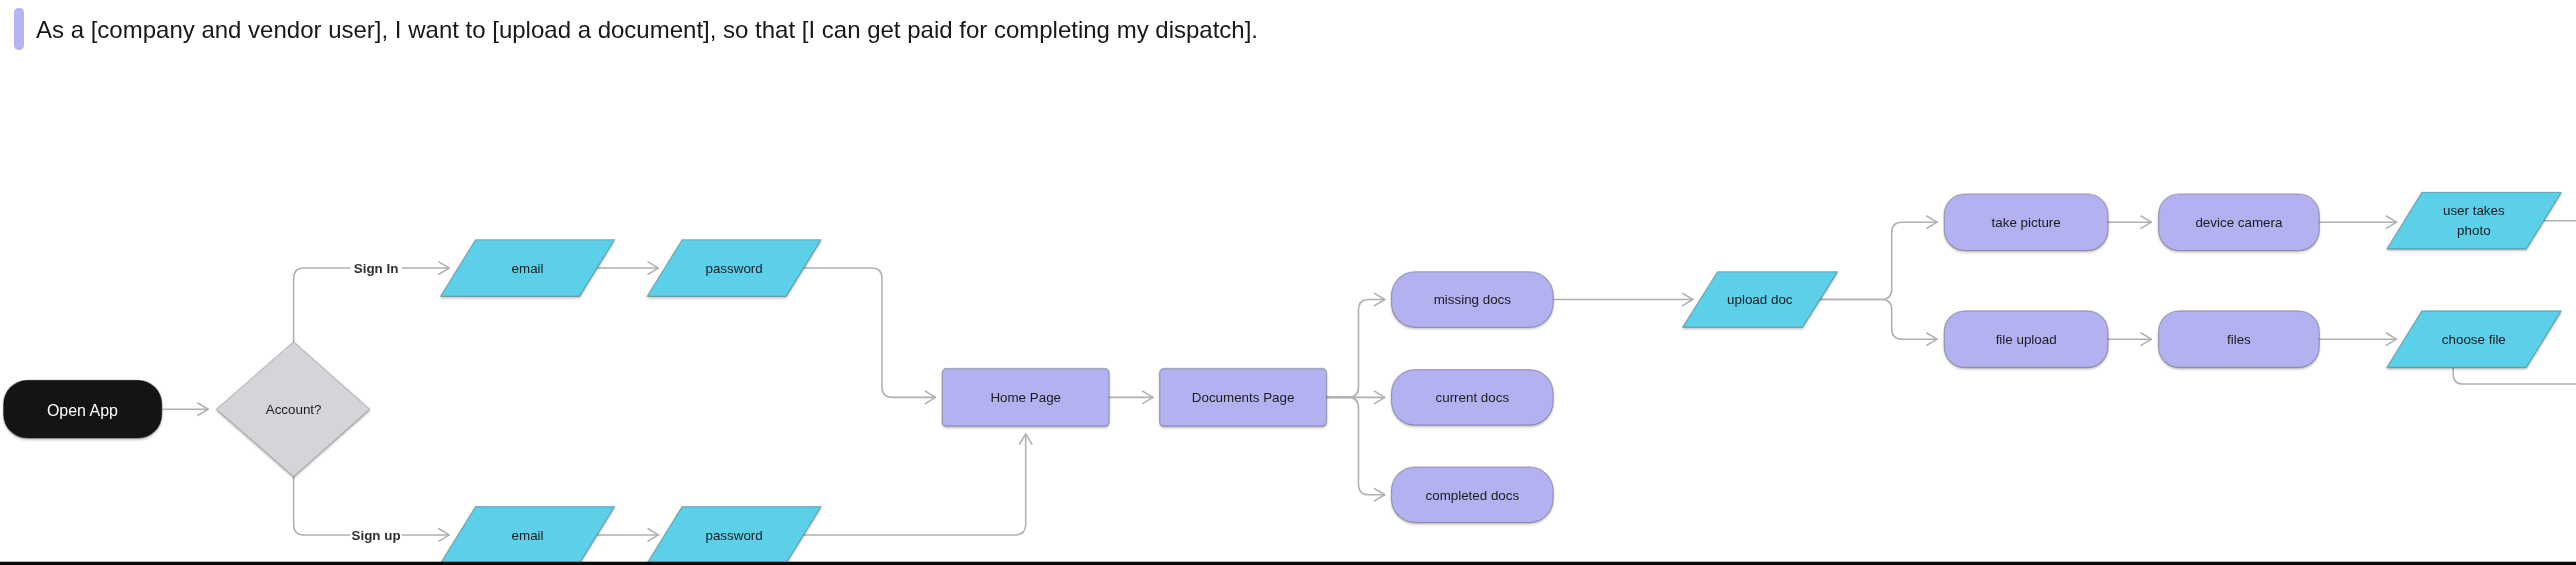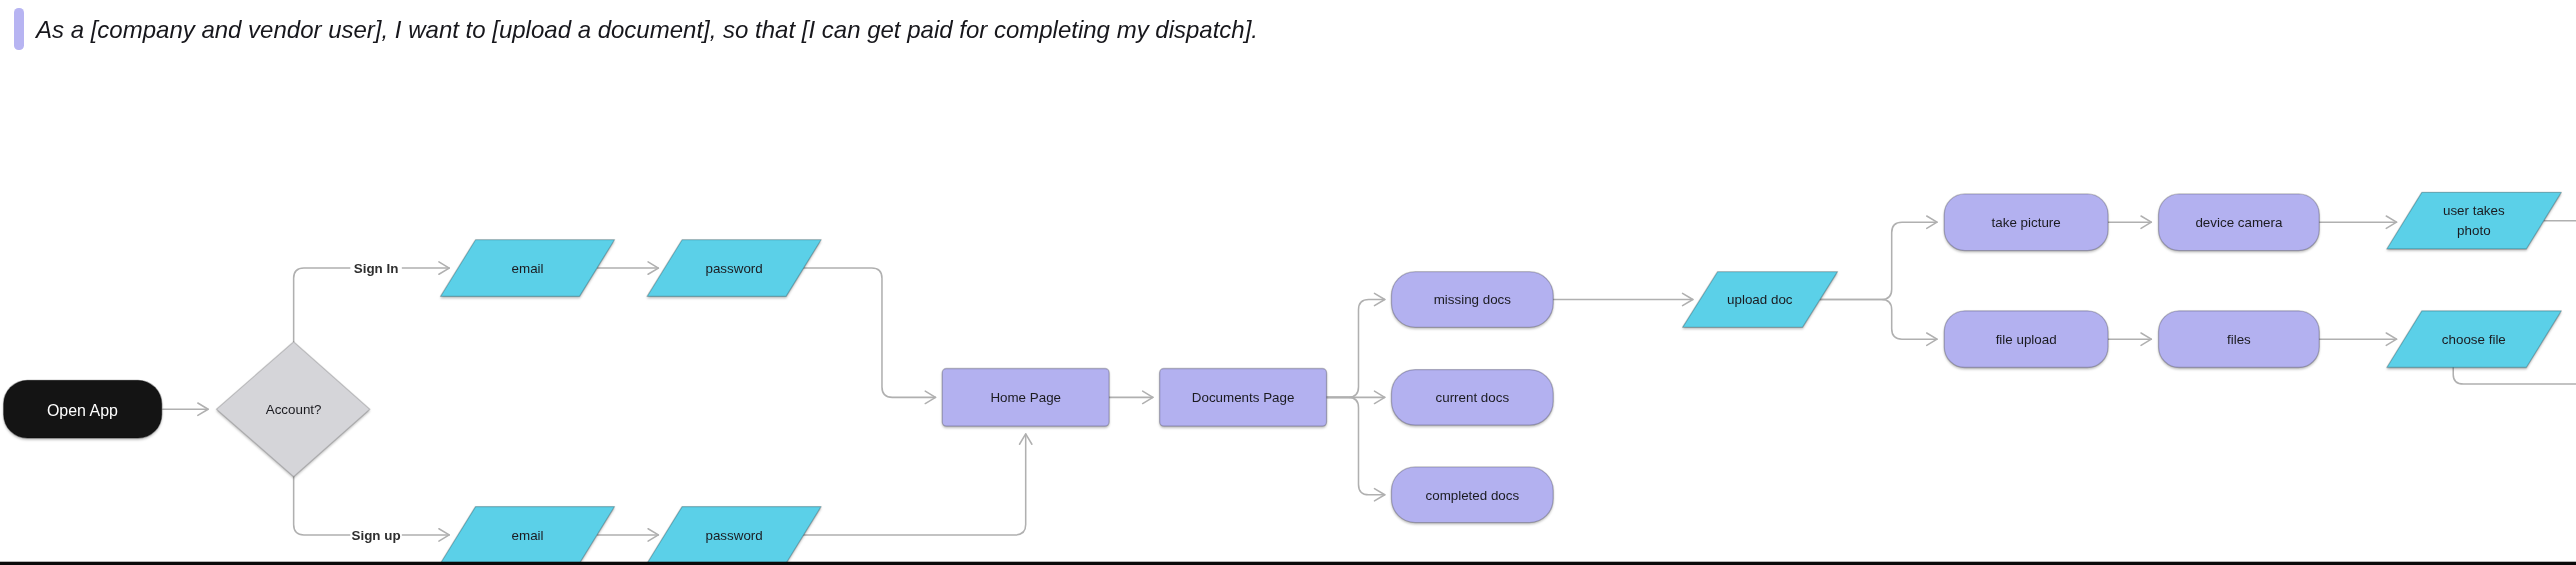--- a/index.html
+++ b/index.html
@@ -7,21 +7,21 @@
     width:2819px;height:566px;position:relative;background:#ffffff;overflow:hidden;
     font-family:"Liberation Sans", sans-serif;
   }
   #accent-bar{
     position:absolute;left:14.4px;top:8.2px;width:9.3px;height:42px;
     border-radius:4.6px;background:var(--accent_bar);
   }
   #story-title{
     position:absolute;left:36px;top:15.5px;
     font-size:24px;line-height:27px;color:var(--title_text);
-    letter-spacing:0px;white-space:nowrap;font-style:italic;
+    letter-spacing:0px;white-space:nowrap;
   }
   svg#board{position:absolute;left:0;top:0;}
   .edge{fill:none;stroke:var(--connector);stroke-width:3px;stroke-linecap:round;stroke-linejoin:round;}
   .arrowhead{fill:none;stroke:var(--connector);stroke-width:3px;stroke-linecap:round;stroke-linejoin:round;}
   .shape{stroke:rgba(0,0,0,0.22);stroke-width:2.5px;filter:drop-shadow(0 3px 2px rgba(0,0,0,0.28));}
   .purple{fill:var(--purple);}
   .cyan{fill:var(--cyan);}
   .graynode{fill:var(--gray_node);stroke:rgba(0,0,0,0.16);}
   .blacknode{fill:var(--black_node);stroke:rgba(0,0,0,0.35);}
   .lbl{font-family:"Liberation Sans", sans-serif;font-size:26px;fill:#1b1b20;

